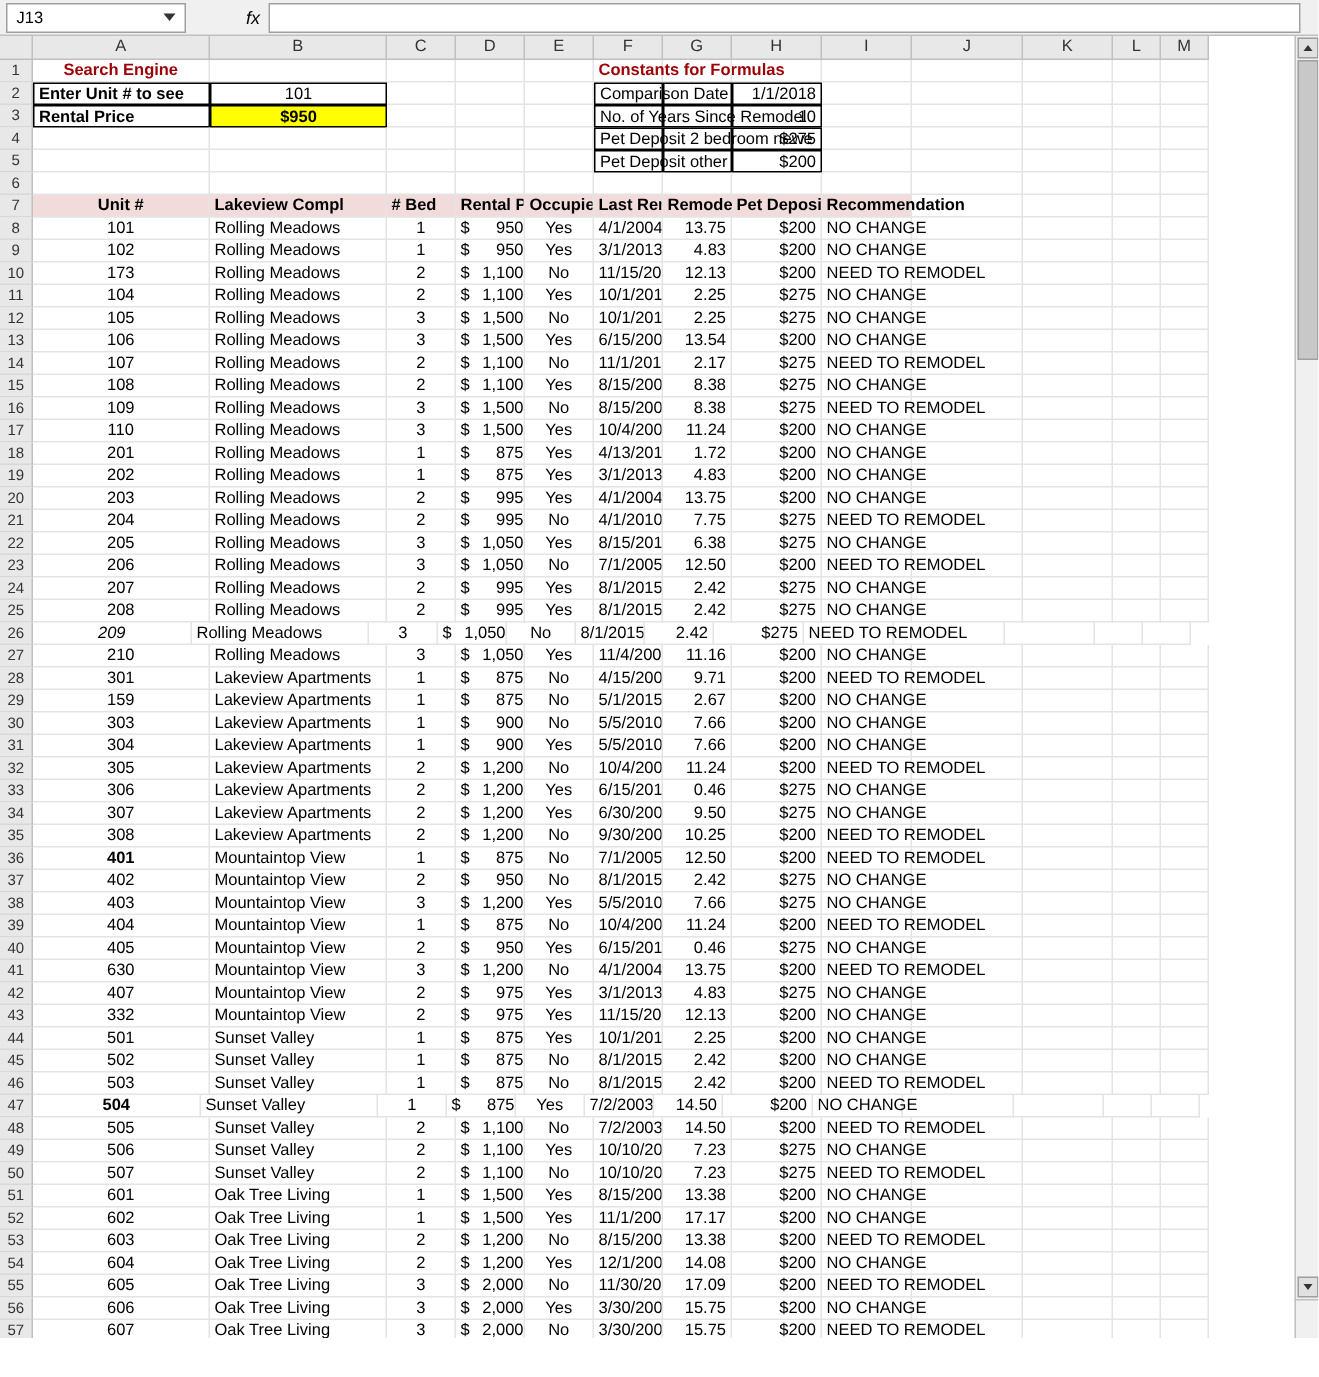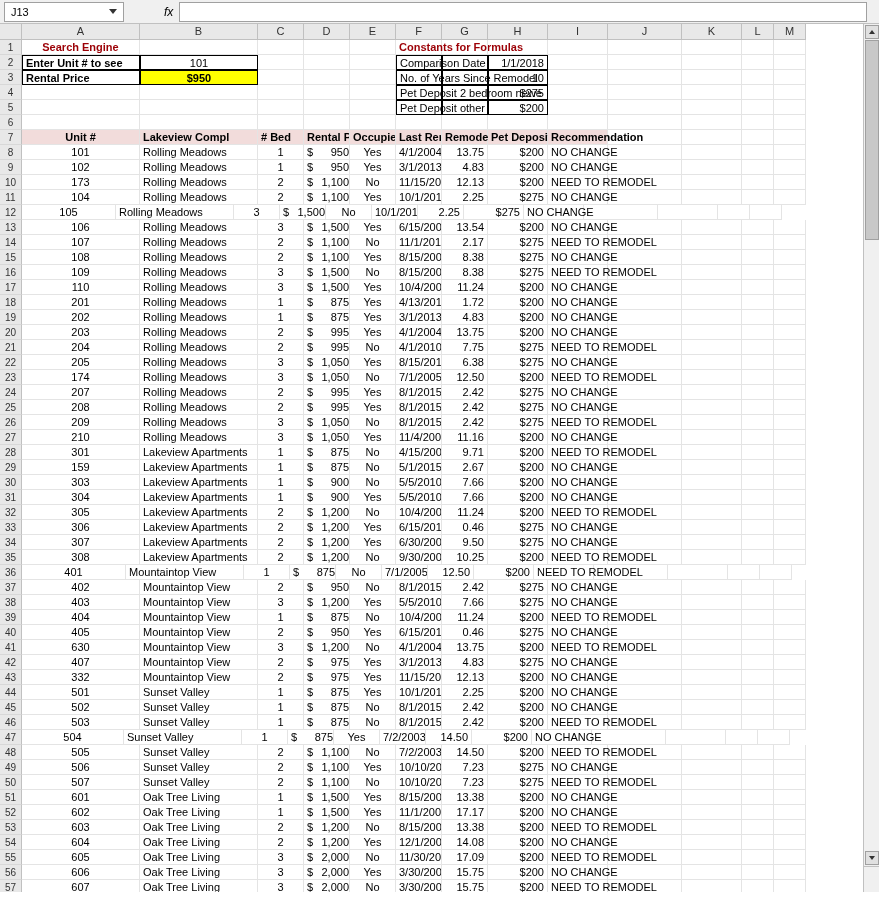--- a/index.html
+++ b/index.html
@@ -520,21 +520,21 @@
         <div class="cell rgt" style="width: 46px;">10/1/2015</div>
         <div class="cell rgt" style="width: 46px;">2.25</div>
         <div class="cell rgt" style="width: 60px;">$275</div>
         <div class="cell" style="width: 60px; overflow: visible;">NO CHANGE</div>
         <div class="cell" style="width: 74px;"></div>
         <div class="cell" style="width: 60px;"></div>
         <div class="cell" style="width: 32px;"></div>
         <div class="cell" style="width: 32px;"></div>
       </div>
       <div class="row">
-        <div class="cell ctr" style="width: 94px;">105</div>
+        <div class="cell ctr" style="width: 118px;">105</div>
         <div class="cell" style="width: 118px;">Rolling Meadows</div>
         <div class="cell ctr" style="width: 46px;">3</div>
         <div class="cell" style="width: 46px; padding-right: 0px;">
           <span style="float:left">$</span>
           <span style="float:right">1,500</span>
         </div>
         <div class="cell ctr" style="width: 46px;">No</div>
         <div class="cell rgt" style="width: 46px;">10/1/2015</div>
         <div class="cell rgt" style="width: 46px;">2.25</div>
         <div class="cell rgt" style="width: 60px;">$275</div>
@@ -718,21 +718,21 @@
         <div class="cell rgt" style="width: 46px;">8/15/2011</div>
         <div class="cell rgt" style="width: 46px;">6.38</div>
         <div class="cell rgt" style="width: 60px;">$275</div>
         <div class="cell" style="width: 60px; overflow: visible;">NO CHANGE</div>
         <div class="cell" style="width: 74px;"></div>
         <div class="cell" style="width: 60px;"></div>
         <div class="cell" style="width: 32px;"></div>
         <div class="cell" style="width: 32px;"></div>
       </div>
       <div class="row">
-        <div class="cell ctr" style="width: 118px;">174</div>
+        <div class="cell ctr" style="width: 118px;">206</div>
         <div class="cell" style="width: 118px;">Rolling Meadows</div>
         <div class="cell ctr" style="width: 46px;">3</div>
         <div class="cell" style="width: 46px; padding-right: 0px;">
           <span style="float:left">$</span>
           <span style="float:right">1,050</span>
         </div>
         <div class="cell ctr" style="width: 46px;">No</div>
         <div class="cell rgt" style="width: 46px;">7/1/2005</div>
         <div class="cell rgt" style="width: 46px;">12.50</div>
         <div class="cell rgt" style="width: 60px;">$200</div>
@@ -772,21 +772,21 @@
         <div class="cell rgt" style="width: 46px;">8/1/2015</div>
         <div class="cell rgt" style="width: 46px;">2.42</div>
         <div class="cell rgt" style="width: 60px;">$275</div>
         <div class="cell" style="width: 60px; overflow: visible;">NO CHANGE</div>
         <div class="cell" style="width: 74px;"></div>
         <div class="cell" style="width: 60px;"></div>
         <div class="cell" style="width: 32px;"></div>
         <div class="cell" style="width: 32px;"></div>
       </div>
       <div class="row">
-        <div class="cell ctr" style="width: 118px;">209</div>
+        <div class="cell ctr" style="width: 106px; font-style: italic;">209</div>
         <div class="cell" style="width: 118px;">Rolling Meadows</div>
         <div class="cell ctr" style="width: 46px;">3</div>
         <div class="cell" style="width: 46px; padding-right: 0px;">
           <span style="float:left">$</span>
           <span style="float:right">1,050</span>
         </div>
         <div class="cell ctr" style="width: 46px;">No</div>
         <div class="cell rgt" style="width: 46px;">8/1/2015</div>
         <div class="cell rgt" style="width: 46px;">2.42</div>
         <div class="cell rgt" style="width: 60px;">$275</div>
@@ -952,21 +952,21 @@
         <div class="cell rgt" style="width: 46px;">9/30/2007</div>
         <div class="cell rgt" style="width: 46px;">10.25</div>
         <div class="cell rgt" style="width: 60px;">$200</div>
         <div class="cell" style="width: 60px; overflow: visible;">NEED TO REMODEL</div>
         <div class="cell" style="width: 74px;"></div>
         <div class="cell" style="width: 60px;"></div>
         <div class="cell" style="width: 32px;"></div>
         <div class="cell" style="width: 32px;"></div>
       </div>
       <div class="row">
-        <div class="cell ctr" style="width: 104px;">401</div>
+        <div class="cell ctr" style="width: 118px; font-weight: bold;">401</div>
         <div class="cell" style="width: 118px;">Mountaintop View</div>
         <div class="cell ctr" style="width: 46px;">1</div>
         <div class="cell" style="width: 46px; padding-right: 0px;">
           <span style="float:left">$</span>
           <span style="float:right">875</span>
         </div>
         <div class="cell ctr" style="width: 46px;">No</div>
         <div class="cell rgt" style="width: 46px;">7/1/2005</div>
         <div class="cell rgt" style="width: 46px;">12.50</div>
         <div class="cell rgt" style="width: 60px;">$200</div>
@@ -1150,21 +1150,21 @@
         <div class="cell rgt" style="width: 46px;">8/1/2015</div>
         <div class="cell rgt" style="width: 46px;">2.42</div>
         <div class="cell rgt" style="width: 60px;">$200</div>
         <div class="cell" style="width: 60px; overflow: visible;">NEED TO REMODEL</div>
         <div class="cell" style="width: 74px;"></div>
         <div class="cell" style="width: 60px;"></div>
         <div class="cell" style="width: 32px;"></div>
         <div class="cell" style="width: 32px;"></div>
       </div>
       <div class="row">
-        <div class="cell ctr" style="width: 102px;">504</div>
+        <div class="cell ctr" style="width: 112px; font-weight: bold;">504</div>
         <div class="cell" style="width: 118px;">Sunset Valley</div>
         <div class="cell ctr" style="width: 46px;">1</div>
         <div class="cell" style="width: 46px; padding-right: 0px;">
           <span style="float:left">$</span>
           <span style="float:right">875</span>
         </div>
         <div class="cell ctr" style="width: 46px;">Yes</div>
         <div class="cell rgt" style="width: 46px;">7/2/2003</div>
         <div class="cell rgt" style="width: 46px;">14.50</div>
         <div class="cell rgt" style="width: 60px;">$200</div>

